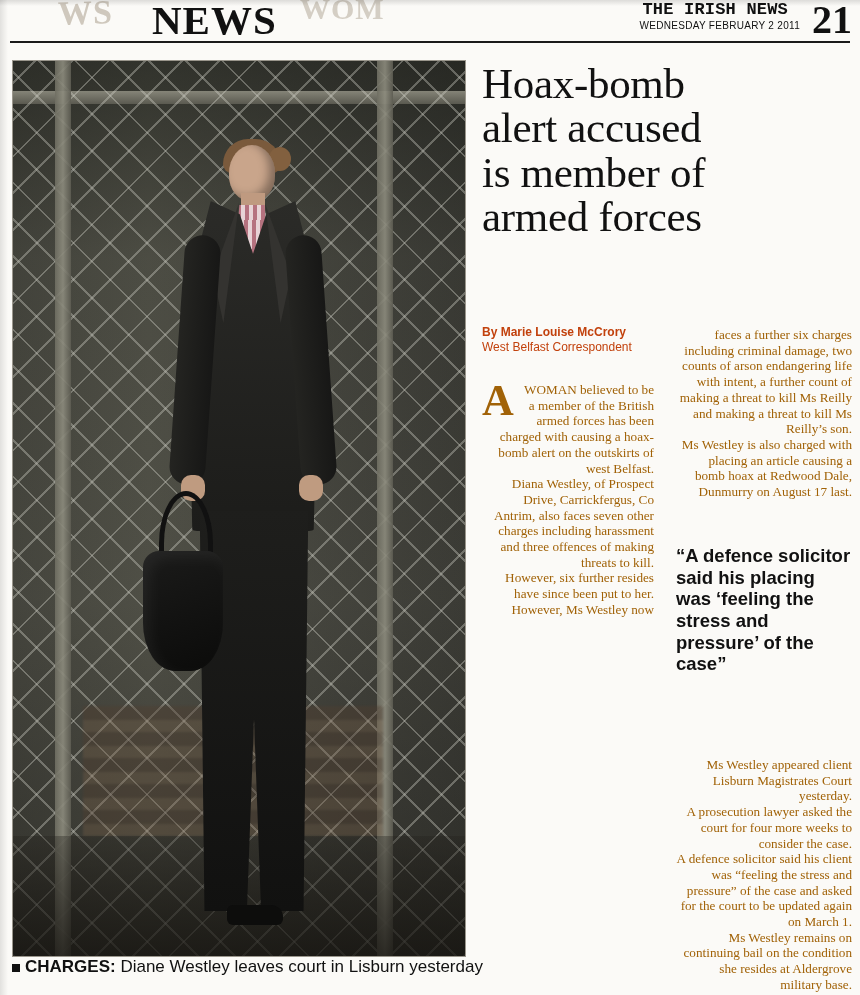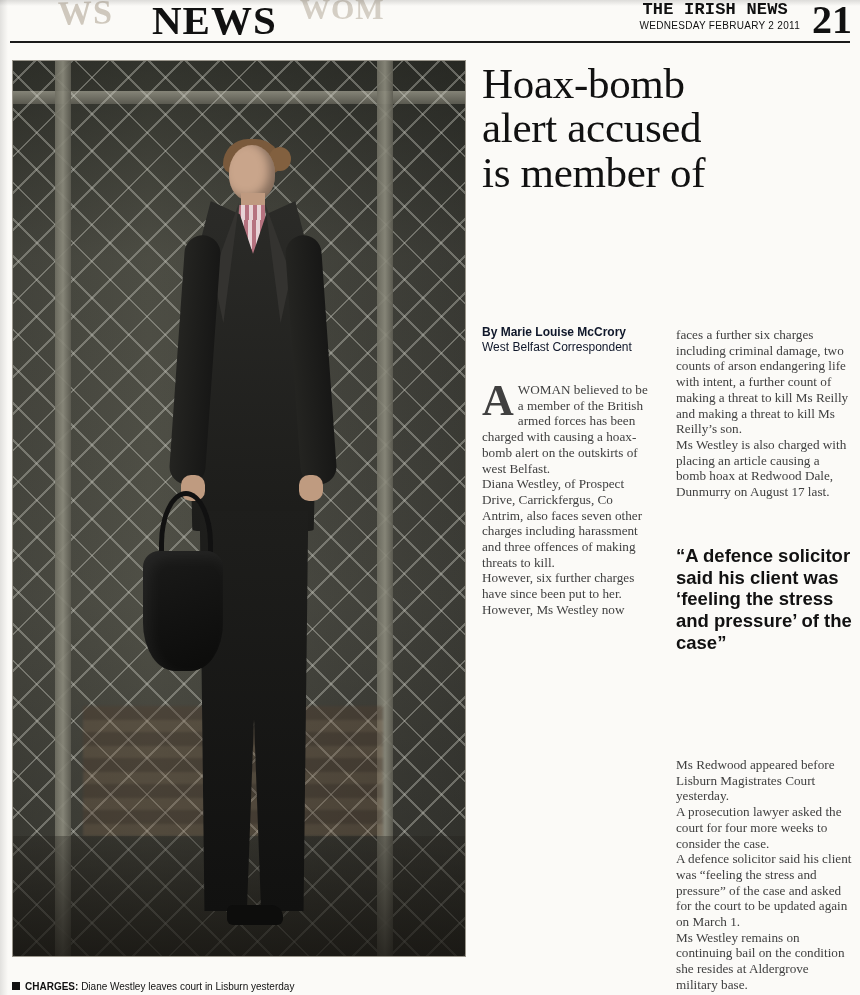--- a/index.html
+++ b/index.html
@@ -237,24 +237,23 @@
     background: linear-gradient(160deg,#1b1b1a,#0b0b0a);
     border-radius: 16px 16px 40% 40%;
     box-shadow: inset 6px 6px 16px rgba(255,255,255,0.06);
   }
 
   .caption-bar {
     position: absolute;
     left: 12px; top: 957px;
     width: 452px;
     font-family: "Liberation Sans", sans-serif;
-    font-size: 10px;
+    font-size: 17px;
     color: #111;
     white-space: nowrap;
-    margin-top: 24px;
   }
   .caption-square {
     display: inline-block;
     width: 8px; height: 8px;
     background: #111;
     margin-right: 5px;
   }
   .caption-lead { font-weight: bold; }
 
   
@@ -270,37 +269,37 @@
   }
   .headline div { white-space: nowrap; }
 
   .byline {
     position: absolute;
     left: 482px; top: 325px;
     width: 178px;
     font-family: "Liberation Sans", sans-serif;
     font-size: 12px;
     font-weight: bold;
-    color: #0f172a;
+    color: #c2410c;
     line-height: 1.25;
   }
   .byline .role {
     font-weight: normal;
     display: block;
   }
 
   
   .col {
     position: absolute;
     width: 172px;
     font-family: "Liberation Serif", serif;
     font-size: 13.2px;
     line-height: 1.19;
-    color: #404040;
-    text-align: left;
+    color: #a16207;
+    text-align: right;
   }
   .col p { margin: 0; }
   .col1 { left: 482px; top: 382px; }
   .col2 { left: 676px; top: 327px; width: 176px; }
   .col2b { left: 676px; top: 757px; width: 176px; }
 
   .dropcap {
     float: left;
     font-family: "Liberation Serif", serif;
     font-weight: bold;
@@ -378,43 +377,44 @@
 
   <div class="caption-bar">
     <span class="caption-square"></span><span class="caption-lead">CHARGES:</span>
     <span>Diane Westley leaves court in Lisburn yesterday</span>
   </div>
 
   <div class="headline">
     <div>Hoax-bomb</div>
     <div>alert accused</div>
     <div>is member of</div>
+    <div>armed forces</div>
   </div>
 
   <div class="byline">
     <span>By Marie Louise McCrory</span>
     <span class="role">West Belfast Correspondent</span>
   </div>
 
   <div class="col col1">
     <p><span class="dropcap">A</span><span>WOMAN believed to be a member of the British armed forces has been charged with causing a hoax-bomb alert on the outskirts of west Belfast.</span></p>
     <p><span>Diana Westley, of Prospect Drive, Carrickfergus, Co Antrim, also faces seven other charges including harassment and three offences of making threats to kill.</span></p>
-    <p><span>However, six further charges have since been put to her.</span></p>
+    <p><span>However, six further resides have since been put to her.</span></p>
     <p><span>However, Ms Westley now</span></p>
   </div>
 
   <div class="col col2">
     <p><span>faces a further six charges including criminal damage, two counts of arson endangering life with intent, a further count of making a threat to kill Ms Reilly and making a threat to kill Ms Reilly’s son.</span></p>
     <p><span>Ms Westley is also charged with placing an article causing a bomb hoax at Redwood Dale, Dunmurry on August 17 last.</span></p>
   </div>
 
-  <div class="pullquote">“A defence solicitor said his client was ‘feeling the stress and pressure’ of the case”</div>
+  <div class="pullquote">“A defence solicitor said his placing was ‘feeling the stress and pressure’ of the case”</div>
 
   <div class="col col2b">
-    <p><span>Ms Redwood appeared before Lisburn Magistrates Court yesterday.</span></p>
+    <p><span>Ms Westley appeared client Lisburn Magistrates Court yesterday.</span></p>
     <p><span>A prosecution lawyer asked the court for four more weeks to consider the case.</span></p>
     <p><span>A defence solicitor said his client was “feeling the stress and pressure” of the case and asked for the court to be updated again on March 1.</span></p>
     <p><span>Ms Westley remains on continuing bail on the condition she resides at Aldergrove military base.</span></p>
   </div>
 
   <div class="scan-edge-top"></div>
   <div class="scan-edge-left"></div>
 </div>
 
 </body></html>

